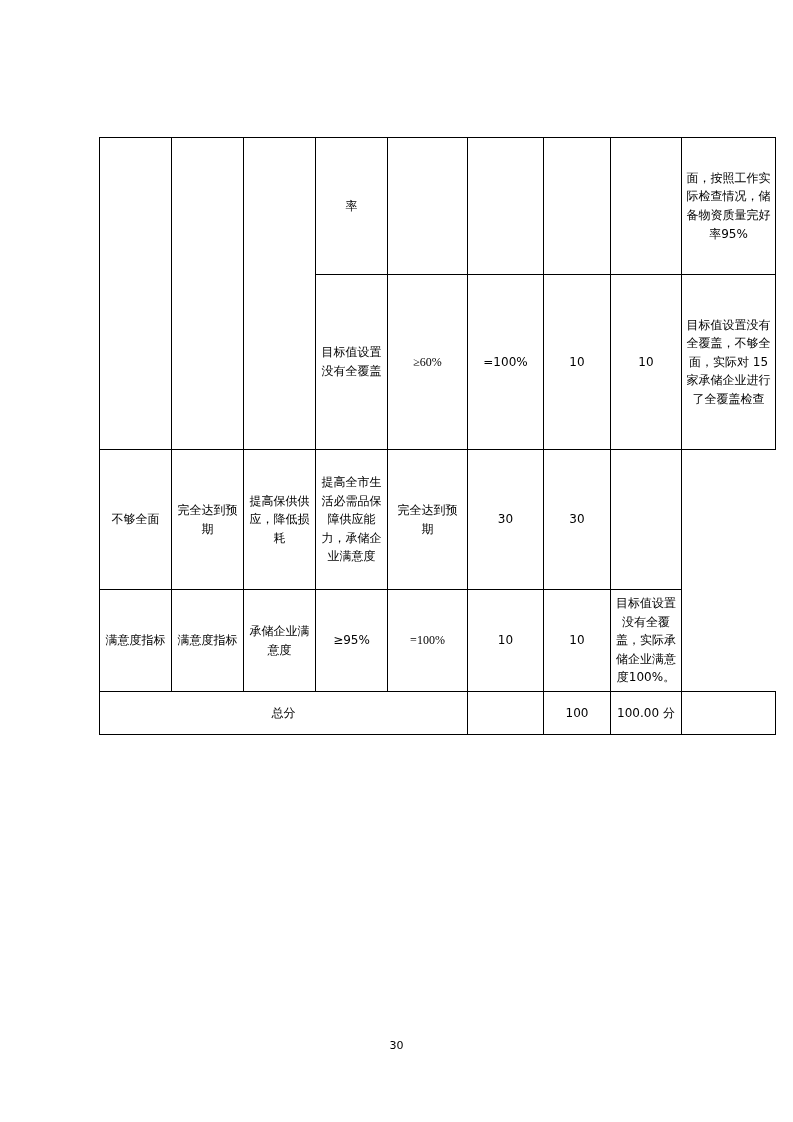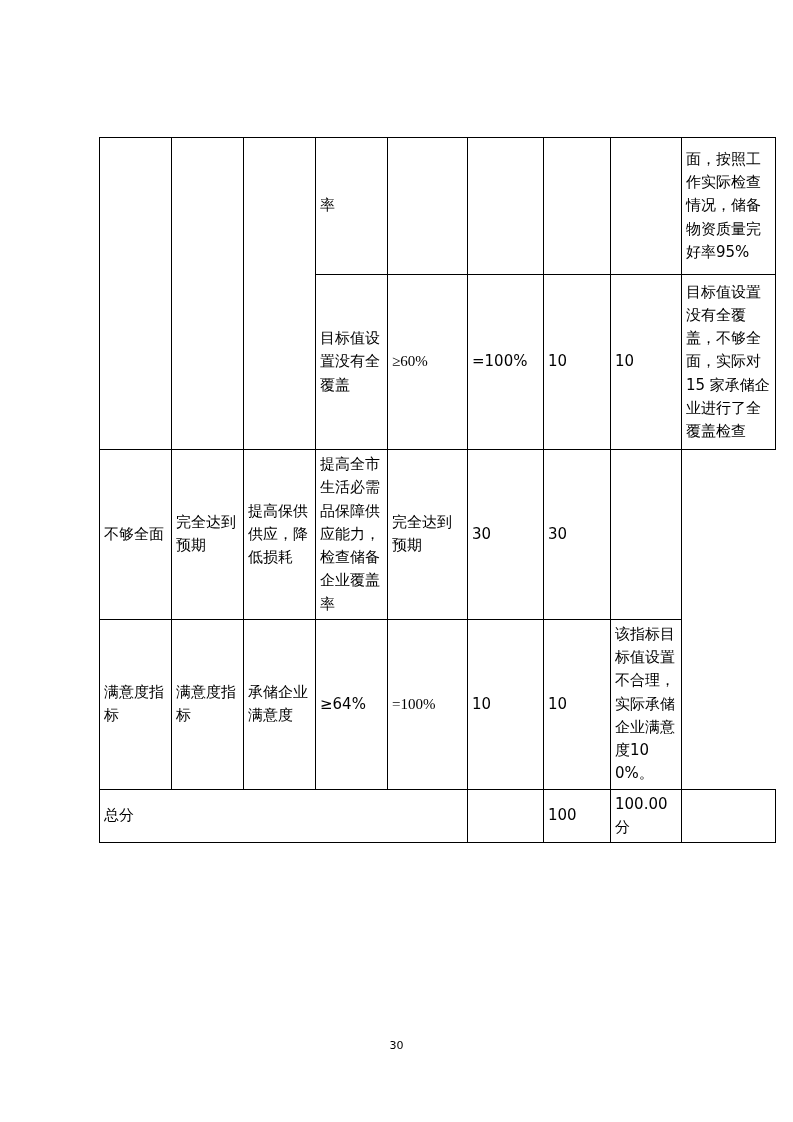--- a/index.html
+++ b/index.html
@@ -30,21 +30,22 @@
     width: 595px;
   }
   table.score-table {
     border-collapse: collapse;
     width: 595px;
     table-layout: fixed;
   }
   table.score-table td {
     border: 1px solid #000000;
     vertical-align: middle;
-    font-size: 15px;
+    text-align: center;
+    font-size: 12px;
     line-height: 1.55;
     padding: 3px 4px;
     word-break: break-all;
   }
   td.c0 { width: 63px; }
   td.c1 { width: 63px; }
   td.c2 { width: 63px; }
   td.c3 { width: 63px; }
   td.c4 { width: 71px; font-family: Liberation Serif, serif; }
   td.c5 { width: 67px; }
@@ -138,21 +139,21 @@
           <td class="c0">
               <span class="cell-text">不够全面</span>
             </td>
           <td class="c1">
               <span class="cell-text">完全达到预期</span>
             </td>
           <td class="c2">
               <span class="cell-text">提高保供供应，降低损耗</span>
             </td>
           <td class="c3">
-              <span class="cell-text">提高全市生活必需品保障供应能力，检查储备企业覆盖率</span>
+              <span class="cell-text">提高全市生活必需品保障供应能力，承储企业满意度</span>
             </td>
           <td class="c4">
               <span class="cell-text">完全达到预期</span>
             </td>
           <td class="c5">
               <span class="cell-text">30</span>
             </td>
           <td class="c6">
               <span class="cell-text">30</span>
             </td>
@@ -165,33 +166,33 @@
           <td class="c0">
               <span class="cell-text">满意度指标</span>
             </td>
           <td class="c1">
               <span class="cell-text">满意度指标</span>
             </td>
           <td class="c2">
               <span class="cell-text">承储企业满意度</span>
             </td>
           <td class="c3">
-              <span class="cell-text">≥64%</span>
+              <span class="cell-text">≥95%</span>
             </td>
           <td class="c4">
               <span class="cell-text">=100%</span>
             </td>
           <td class="c5">
               <span class="cell-text">10</span>
             </td>
           <td class="c6">
               <span class="cell-text">10</span>
             </td>
           <td class="c8">
-              <span class="cell-text">该指标目标值设置不合理，实际承储企业满意度100%。</span>
+              <span class="cell-text">目标值设置没有全覆盖，实际承储企业满意度100%。</span>
             </td>
         </tr>
 
         <tr class="row-total">
           <td class="total-label" colspan="5">
               <span class="cell-text">总分</span>
             </td>
           <td class="c5">
               <span class="cell-text"></span>
             </td>

